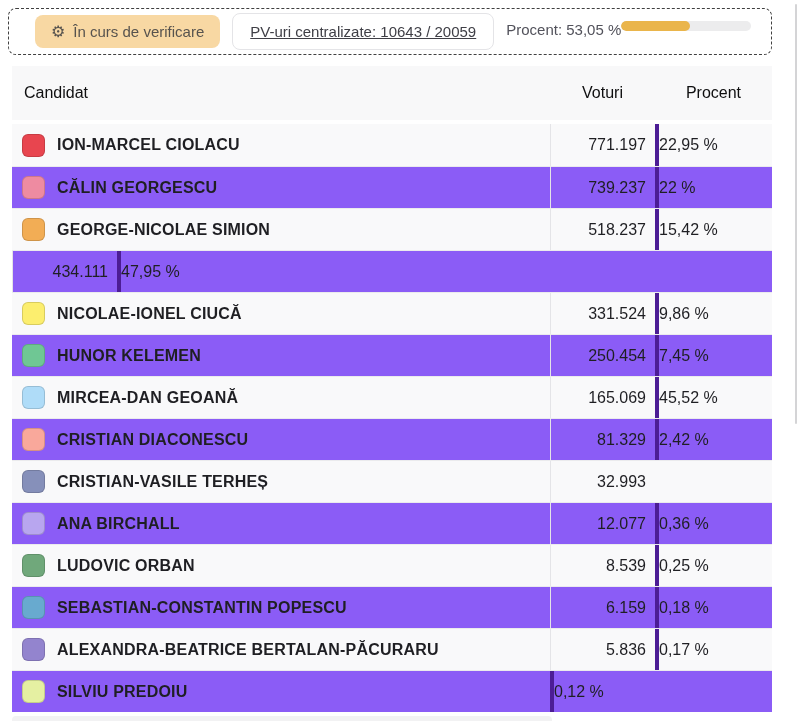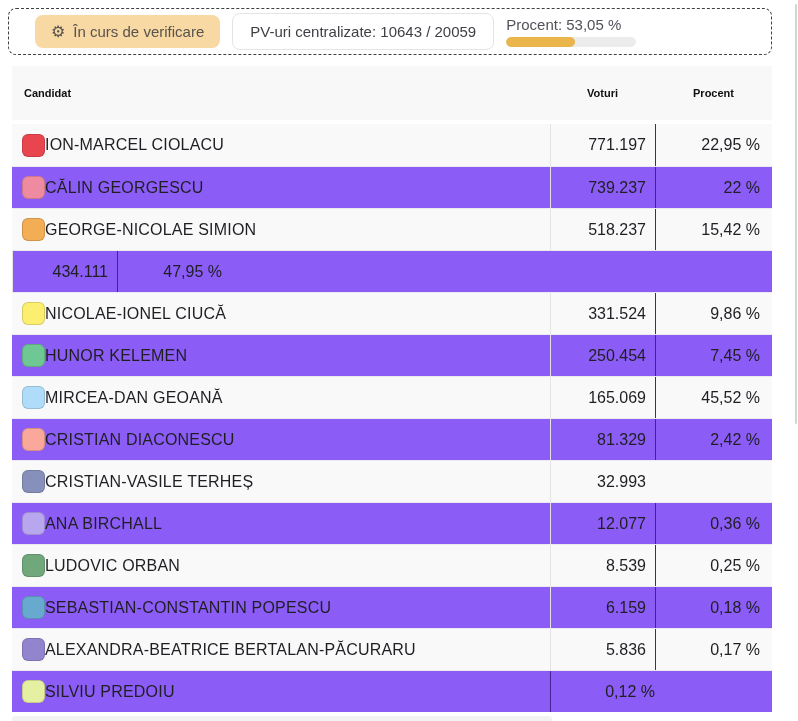--- a/index.html
+++ b/index.html
@@ -15,51 +15,51 @@
   .badge {
     height: 33px; border-radius: 8px; background: #f8d8a3; color: #57534e;
     display: inline-flex; align-items: center; gap: 8px; padding: 0 16px;
     font-size: 15px; border: none; cursor: pointer;
     font-family: "Liberation Sans", sans-serif;
   }
   .gear { font-size: 16px; line-height: 1; color: #57534e; }
   .pvbox {
     height: 37px; border-radius: 8px; border: 1px solid #e4e4e7; background: #fff;
     display: inline-flex; align-items: center; padding: 0 17px;
-    font-size: 15px; color: #3f3f46; white-space: nowrap;
-  }
-  .procent-group { display: flex; flex-direction: column; justify-content: flex-end; }
+    font-size: 15px; color: #3f3f46; white-space: nowrap; text-decoration: underline;
+  }
+  .procent-group { display: flex; flex-direction: row; justify-content: flex-end; }
   .procent-label { font-size: 15px; color: #52525b; margin-bottom: 4px; }
   .progress-track {
     width: 130px; height: 10px; border-radius: 6px; background: #ececed; overflow: hidden;
   }
   .progress-fill { height: 100%; border-radius: 6px; background: #eab54b; width: 0; }
 
   
   .table { position: absolute; left: 12px; top: 66px; width: 760px; }
   .thead {
     height: 54px; background: #f8f8f9; display: flex; align-items: center;
-    font-weight: 700; font-size: 11px; color: #0f0f10; margin-bottom: 4px;
+    font-weight: 400; font-size: 16px; color: #0f0f10; margin-bottom: 4px;
   }
   .th-candidat { width: 538px; padding-left: 12px; }
   .th-voturi   { width: 105px; text-align: center; }
   .th-procent  { width: 117px; text-align: center; }
 
   .row { height: 42px; display: flex; align-items: stretch; background: #8b5cf6; }
   .row.alt { background: #f9f9fa; }
   .row + .row { border-top: 1px solid #ebebed; }
   .cell { display: flex; align-items: center; font-size: 16px; color: #1f1f23; }
-  .cell-candidat { width: 538px; padding-left: 10px; gap: 0; letter-spacing: 0.2px; }
+  .cell-candidat { width: 538px; padding-left: 10px; gap: 12px; letter-spacing: 0.2px; font-weight: bold; }
   .cell-voturi {
     width: 105px; justify-content: flex-end; padding-right: 9px;
     border-left: 1px solid #e4e4e7;
   }
   .cell-procent {
-    width: 117px; justify-content: flex-end; padding-right: 12px;
-    border-left: 1px solid #4c1d95;
+    width: 117px; justify-content: flex-start; padding-right: 12px;
+    border-left: 4px solid #4c1d95;
   }
   .swatch {
     width: 23px; height: 23px; border-radius: 6px; flex: 0 0 auto;
     border: 1px solid rgba(0,0,0,0.14);
   }
 
   
   .bottom-sliver {
     position: absolute; left: 12px; top: 716px; width: 540px; height: 5px;
     background: #f2f2f3; border-radius: 4px 4px 0 0;

